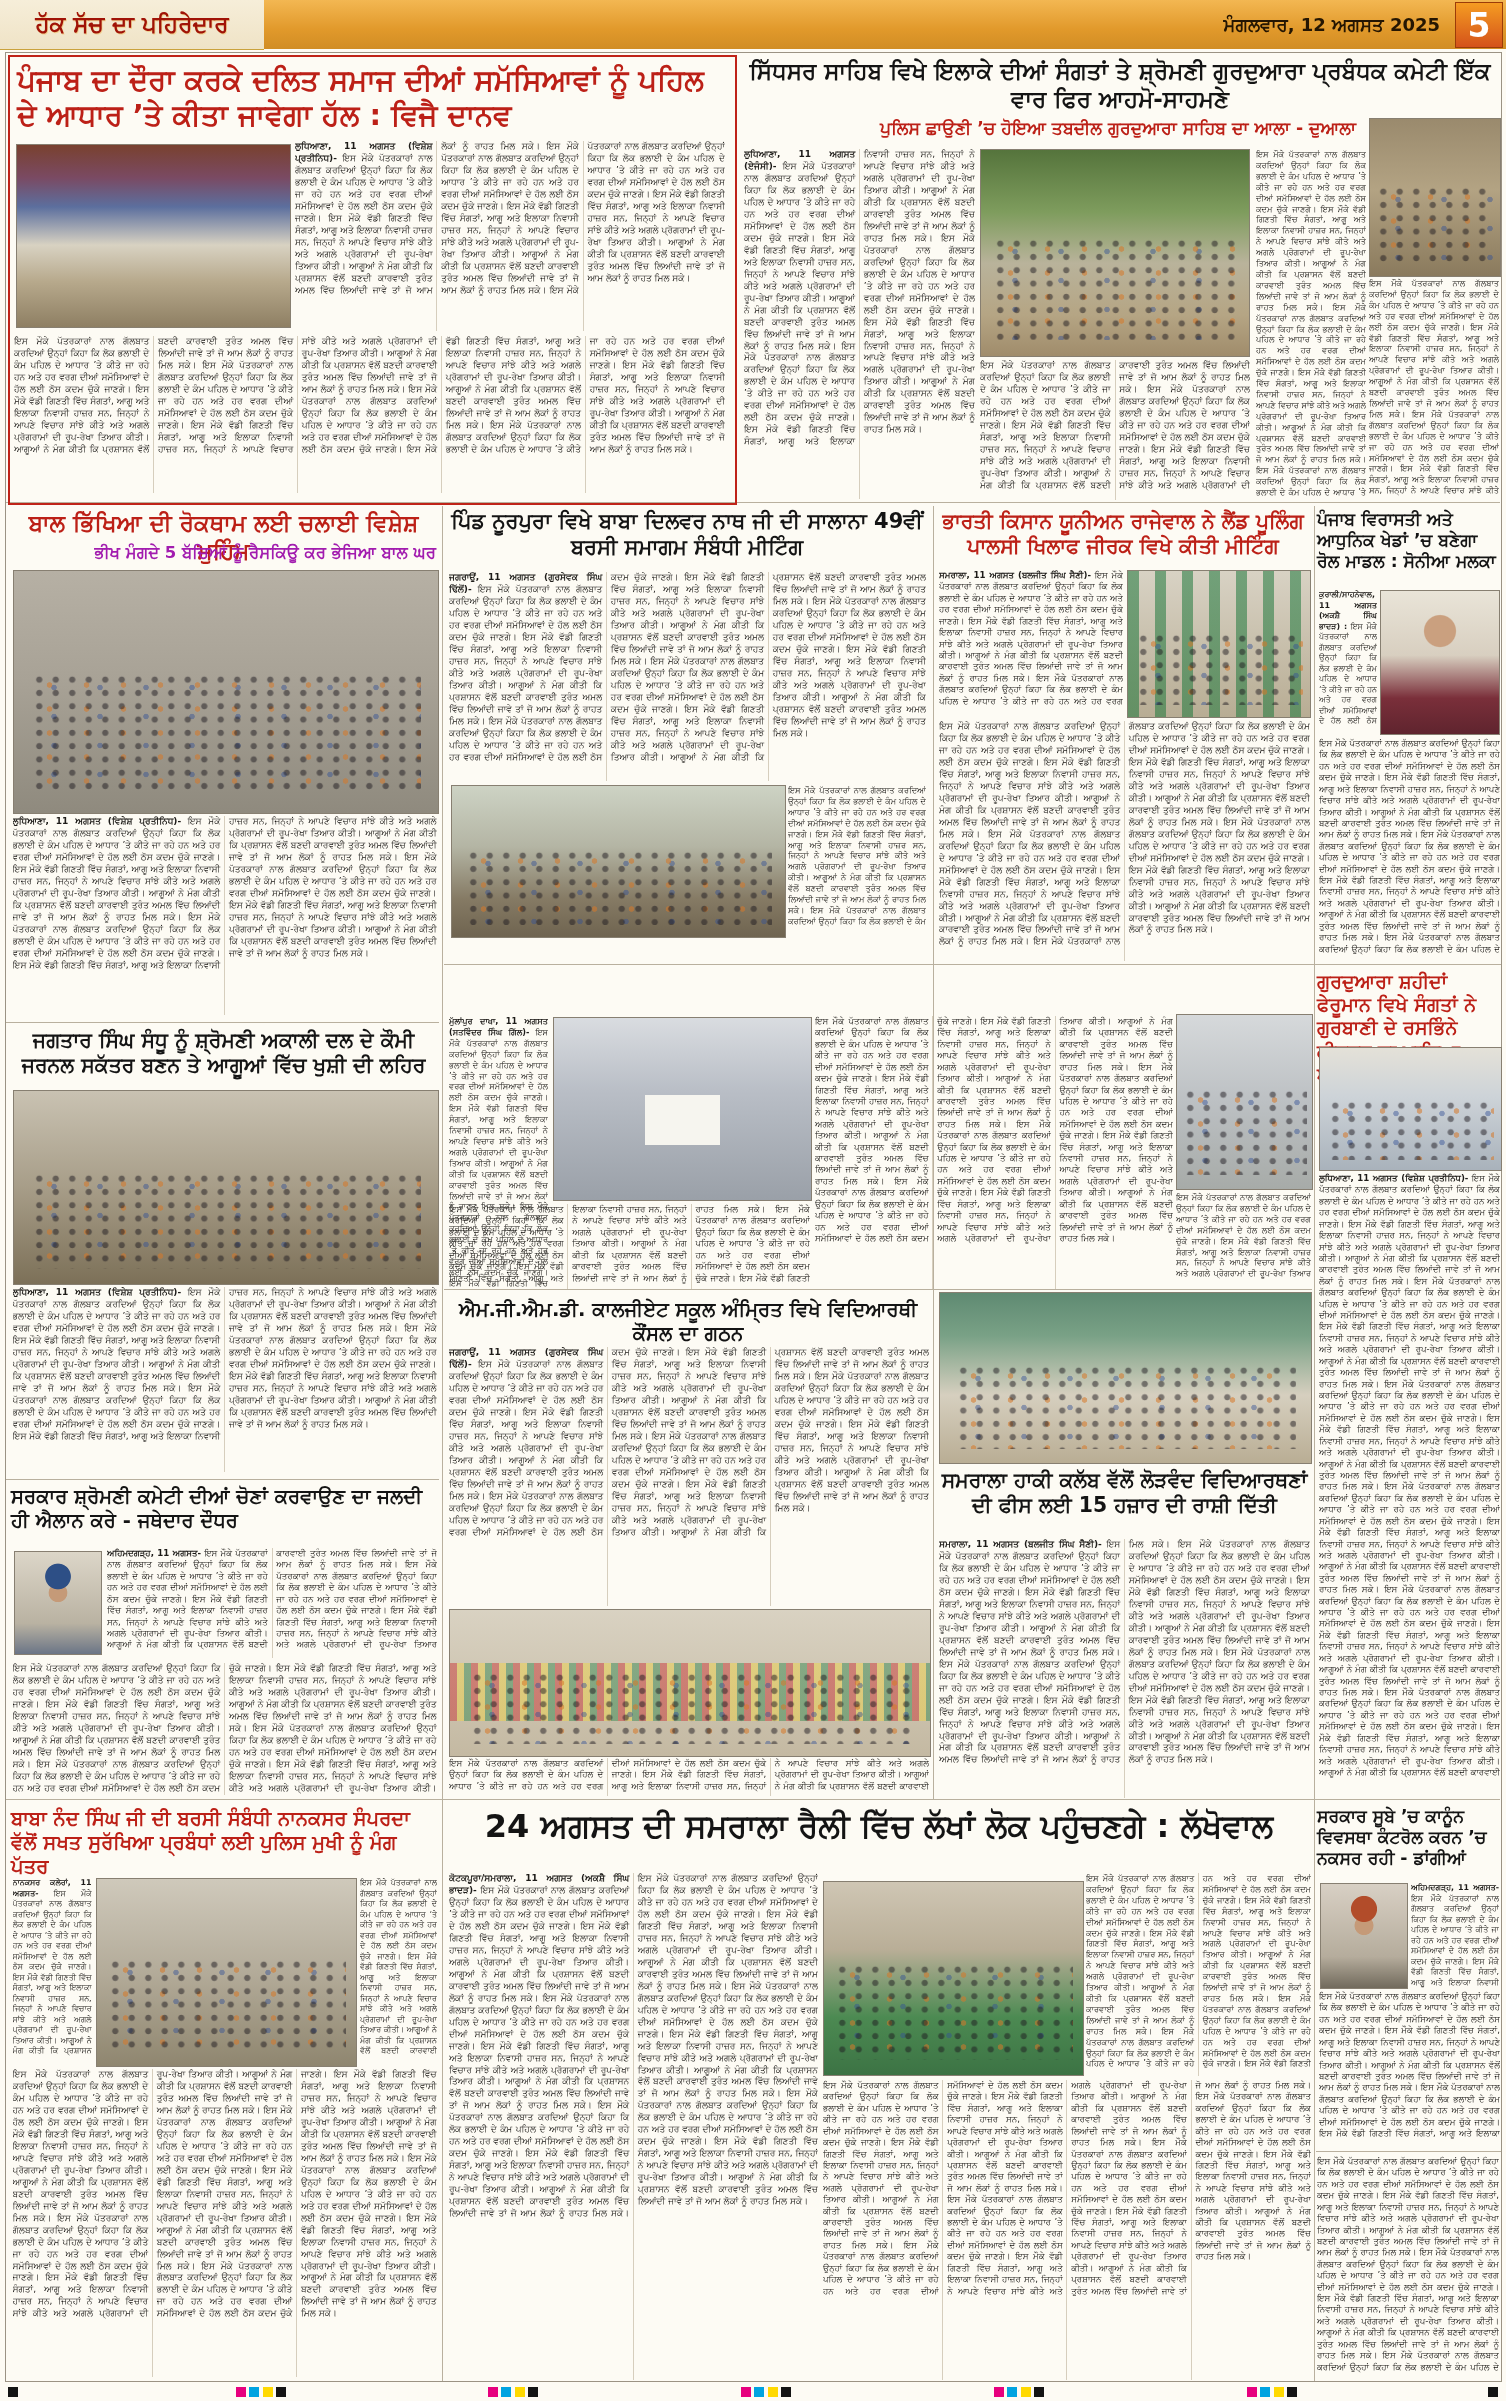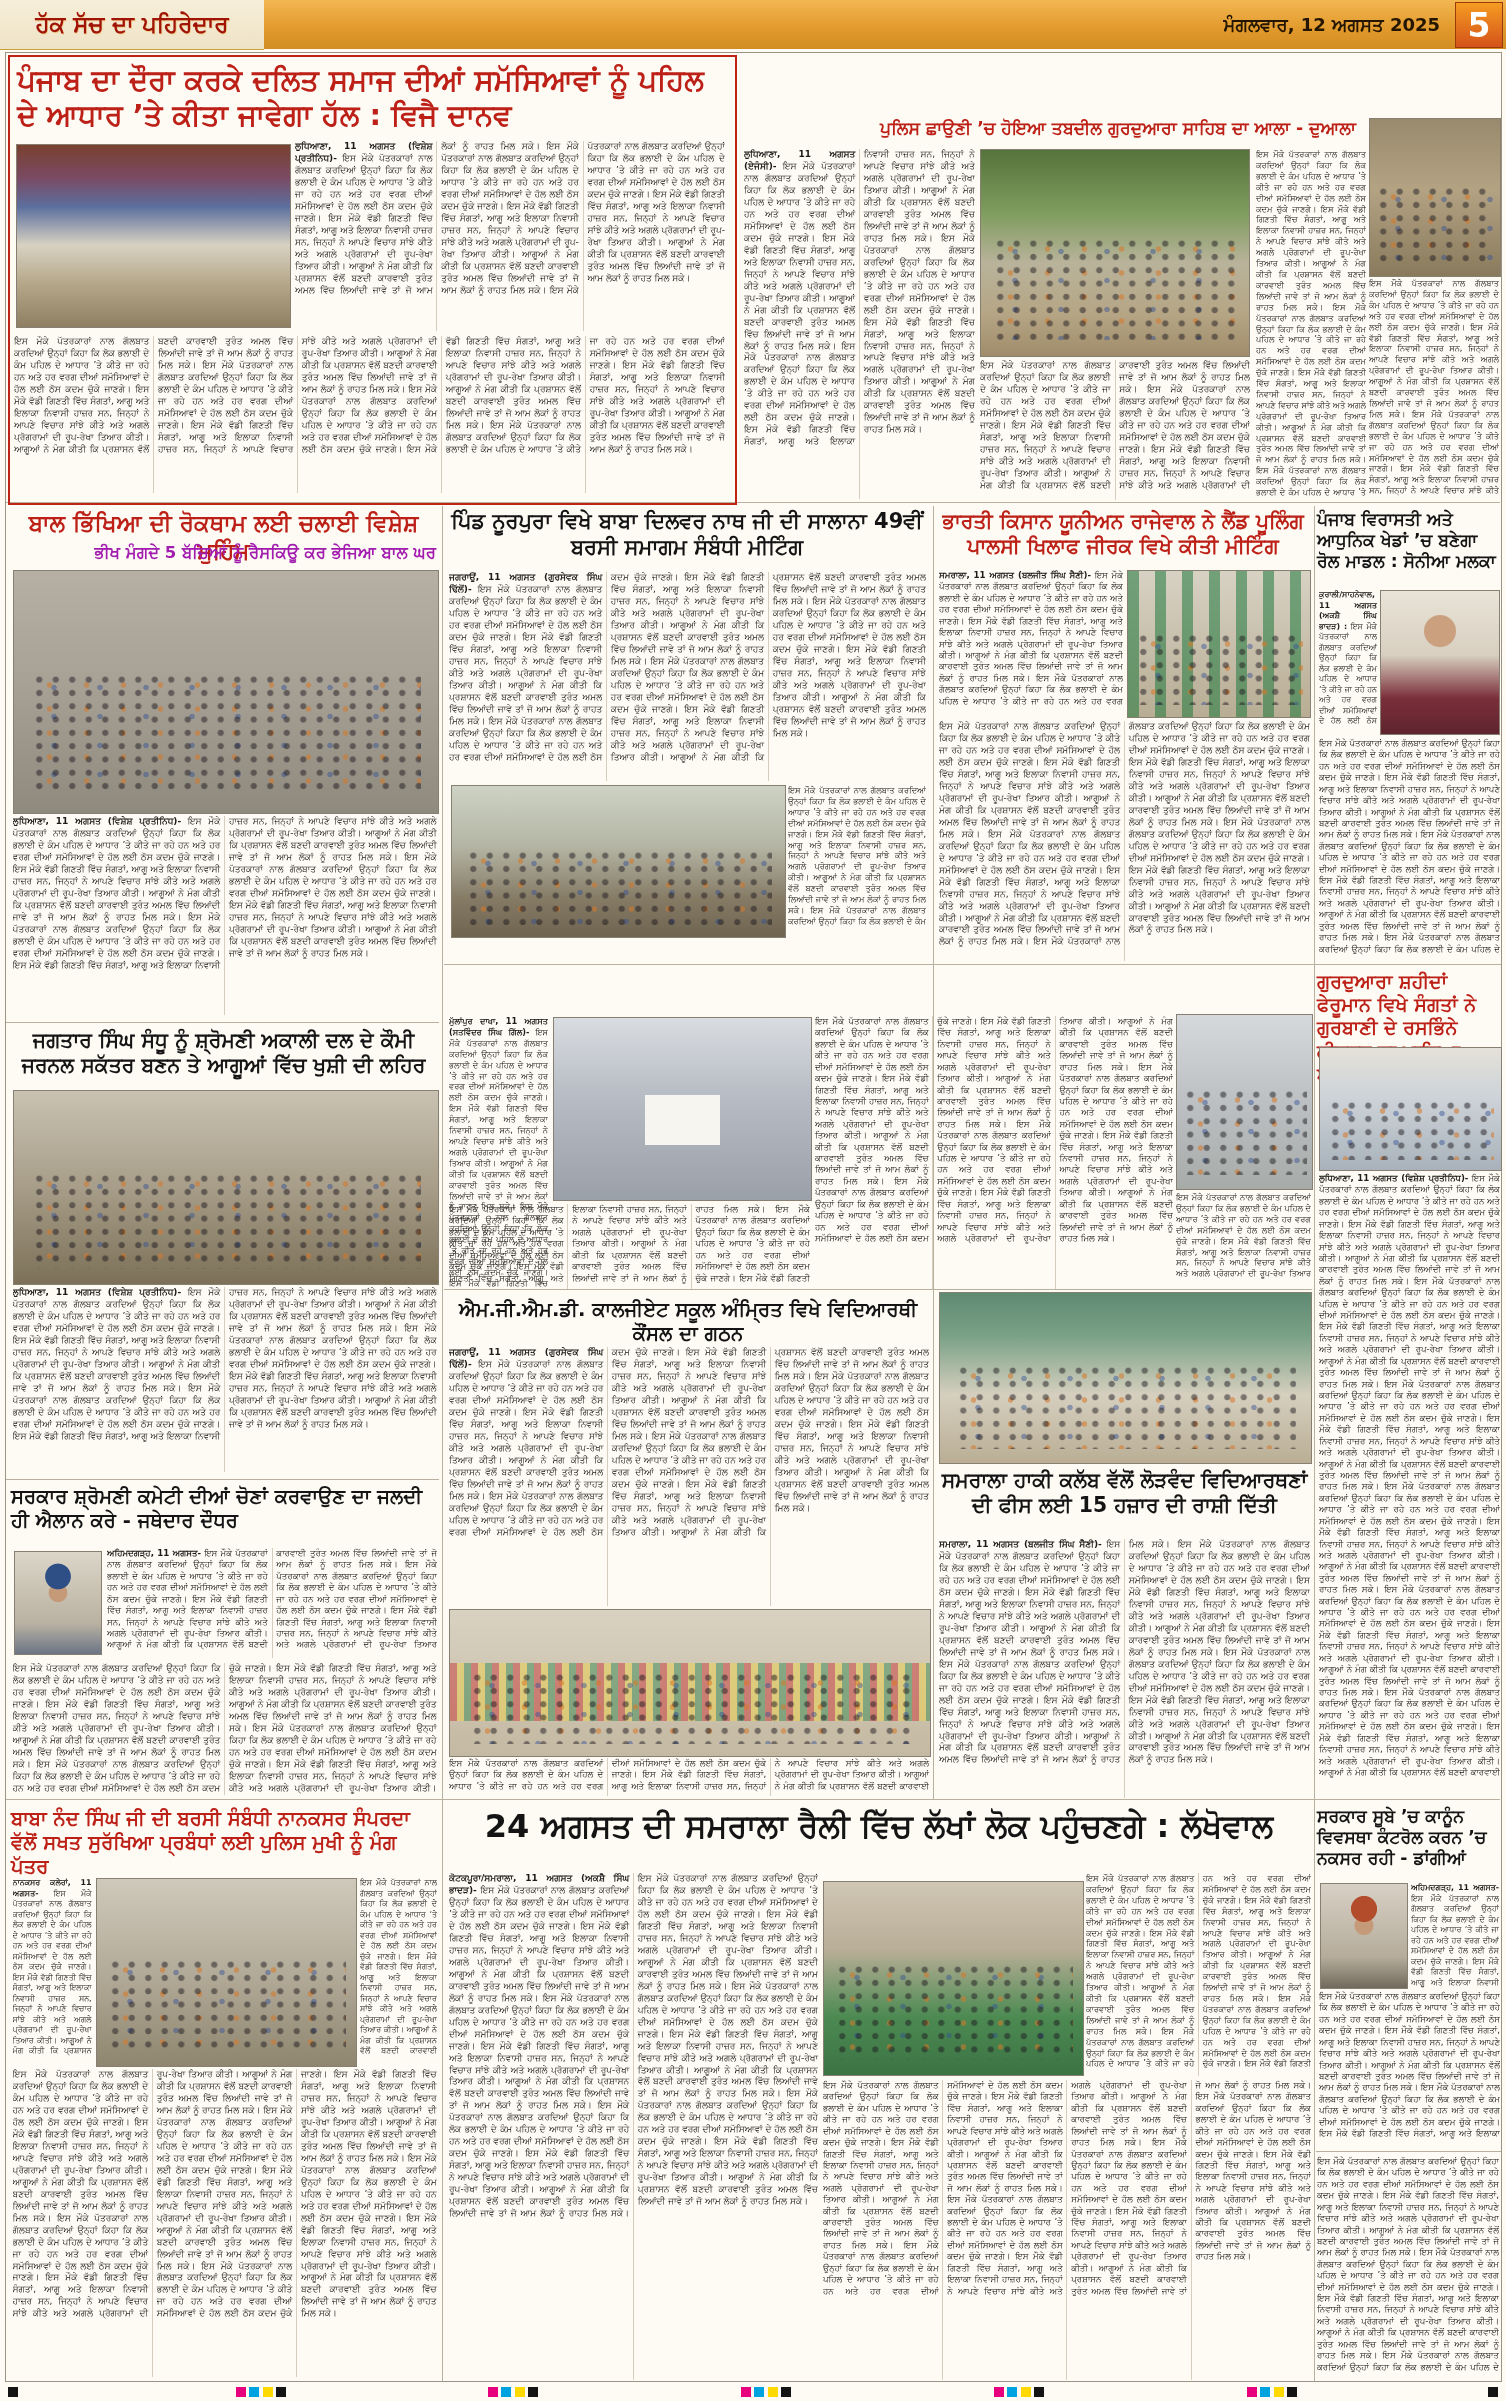--- a/index.html
+++ b/index.html
@@ -90,20 +90,21 @@
   <h2 class="hl red" style="left:17.3px;top:63px;width:707px;font-size:29px;">ਪੰਜਾਬ ਦਾ ਦੌਰਾ ਕਰਕੇ ਦਲਿਤ ਸਮਾਜ ਦੀਆਂ ਸਮੱਸਿਆਵਾਂ ਨੂੰ ਪਹਿਲ ਦੇ ਆਧਾਰ ’ਤੇ ਕੀਤਾ ਜਾਵੇਗਾ ਹੱਲ : ਵਿਜੈ ਦਾਨਵ</h2>
   <div class="ph ph-press" style="left:15.7px;top:144px;width:273px;height:182px;"></div>
   <div class="body-text" style="left:295px;top:141px;width:430px;height:190px;column-count:3;">
     <span class="dateline">ਲੁਧਿਆਣਾ, 11 ਅਗਸਤ (ਵਿਸ਼ੇਸ਼ ਪ੍ਰਤੀਨਿਧ)-</span>
     <span>ਇਸ ਮੌਕੇ ਪੱਤਰਕਾਰਾਂ ਨਾਲ ਗੱਲਬਾਤ ਕਰਦਿਆਂ ਉਨ੍ਹਾਂ ਕਿਹਾ ਕਿ ਲੋਕ ਭਲਾਈ ਦੇ ਕੰਮ ਪਹਿਲ ਦੇ ਆਧਾਰ ’ਤੇ ਕੀਤੇ ਜਾ ਰਹੇ ਹਨ ਅਤੇ ਹਰ ਵਰਗ ਦੀਆਂ ਸਮੱਸਿਆਵਾਂ ਦੇ ਹੱਲ ਲਈ ਠੋਸ ਕਦਮ ਚੁੱਕੇ ਜਾਣਗੇ। ਇਸ ਮੌਕੇ ਵੱਡੀ ਗਿਣਤੀ ਵਿੱਚ ਸੰਗਤਾਂ, ਆਗੂ ਅਤੇ ਇਲਾਕਾ ਨਿਵਾਸੀ ਹਾਜ਼ਰ ਸਨ, ਜਿਨ੍ਹਾਂ ਨੇ ਆਪਣੇ ਵਿਚਾਰ ਸਾਂਝੇ ਕੀਤੇ ਅਤੇ ਅਗਲੇ ਪ੍ਰੋਗਰਾਮਾਂ ਦੀ ਰੂਪ-ਰੇਖਾ ਤਿਆਰ ਕੀਤੀ। ਆਗੂਆਂ ਨੇ ਮੰਗ ਕੀਤੀ ਕਿ ਪ੍ਰਸ਼ਾਸਨ ਵੱਲੋਂ ਬਣਦੀ ਕਾਰਵਾਈ ਤੁਰੰਤ ਅਮਲ ਵਿੱਚ ਲਿਆਂਦੀ ਜਾਵੇ ਤਾਂ ਜੋ ਆਮ ਲੋਕਾਂ ਨੂੰ ਰਾਹਤ ਮਿਲ ਸਕੇ। ਇਸ ਮੌਕੇ ਪੱਤਰਕਾਰਾਂ ਨਾਲ ਗੱਲਬਾਤ ਕਰਦਿਆਂ ਉਨ੍ਹਾਂ ਕਿਹਾ ਕਿ ਲੋਕ ਭਲਾਈ ਦੇ ਕੰਮ ਪਹਿਲ ਦੇ ਆਧਾਰ ’ਤੇ ਕੀਤੇ ਜਾ ਰਹੇ ਹਨ ਅਤੇ ਹਰ ਵਰਗ ਦੀਆਂ ਸਮੱਸਿਆਵਾਂ ਦੇ ਹੱਲ ਲਈ ਠੋਸ ਕਦਮ ਚੁੱਕੇ ਜਾਣਗੇ। ਇਸ ਮੌਕੇ ਵੱਡੀ ਗਿਣਤੀ ਵਿੱਚ ਸੰਗਤਾਂ, ਆਗੂ ਅਤੇ ਇਲਾਕਾ ਨਿਵਾਸੀ ਹਾਜ਼ਰ ਸਨ, ਜਿਨ੍ਹਾਂ ਨੇ ਆਪਣੇ ਵਿਚਾਰ ਸਾਂਝੇ ਕੀਤੇ ਅਤੇ ਅਗਲੇ ਪ੍ਰੋਗਰਾਮਾਂ ਦੀ ਰੂਪ-ਰੇਖਾ ਤਿਆਰ ਕੀਤੀ। ਆਗੂਆਂ ਨੇ ਮੰਗ ਕੀਤੀ ਕਿ ਪ੍ਰਸ਼ਾਸਨ ਵੱਲੋਂ ਬਣਦੀ ਕਾਰਵਾਈ ਤੁਰੰਤ ਅਮਲ ਵਿੱਚ ਲਿਆਂਦੀ ਜਾਵੇ ਤਾਂ ਜੋ ਆਮ ਲੋਕਾਂ ਨੂੰ ਰਾਹਤ ਮਿਲ ਸਕੇ। ਇਸ ਮੌਕੇ ਪੱਤਰਕਾਰਾਂ ਨਾਲ ਗੱਲਬਾਤ ਕਰਦਿਆਂ ਉਨ੍ਹਾਂ ਕਿਹਾ ਕਿ ਲੋਕ ਭਲਾਈ ਦੇ ਕੰਮ ਪਹਿਲ ਦੇ ਆਧਾਰ ’ਤੇ ਕੀਤੇ ਜਾ ਰਹੇ ਹਨ ਅਤੇ ਹਰ ਵਰਗ ਦੀਆਂ ਸਮੱਸਿਆਵਾਂ ਦੇ ਹੱਲ ਲਈ ਠੋਸ ਕਦਮ ਚੁੱਕੇ ਜਾਣਗੇ। ਇਸ ਮੌਕੇ ਵੱਡੀ ਗਿਣਤੀ ਵਿੱਚ ਸੰਗਤਾਂ, ਆਗੂ ਅਤੇ ਇਲਾਕਾ ਨਿਵਾਸੀ ਹਾਜ਼ਰ ਸਨ, ਜਿਨ੍ਹਾਂ ਨੇ ਆਪਣੇ ਵਿਚਾਰ ਸਾਂਝੇ ਕੀਤੇ ਅਤੇ ਅਗਲੇ ਪ੍ਰੋਗਰਾਮਾਂ ਦੀ ਰੂਪ-ਰੇਖਾ ਤਿਆਰ ਕੀਤੀ। ਆਗੂਆਂ ਨੇ ਮੰਗ ਕੀਤੀ ਕਿ ਪ੍ਰਸ਼ਾਸਨ ਵੱਲੋਂ ਬਣਦੀ ਕਾਰਵਾਈ ਤੁਰੰਤ ਅਮਲ ਵਿੱਚ ਲਿਆਂਦੀ ਜਾਵੇ ਤਾਂ ਜੋ ਆਮ ਲੋਕਾਂ ਨੂੰ ਰਾਹਤ ਮਿਲ ਸਕੇ।</span>
   </div>
   <div class="body-text" style="left:14px;top:336px;width:711px;height:157px;column-count:5;">
     <span>ਇਸ ਮੌਕੇ ਪੱਤਰਕਾਰਾਂ ਨਾਲ ਗੱਲਬਾਤ ਕਰਦਿਆਂ ਉਨ੍ਹਾਂ ਕਿਹਾ ਕਿ ਲੋਕ ਭਲਾਈ ਦੇ ਕੰਮ ਪਹਿਲ ਦੇ ਆਧਾਰ ’ਤੇ ਕੀਤੇ ਜਾ ਰਹੇ ਹਨ ਅਤੇ ਹਰ ਵਰਗ ਦੀਆਂ ਸਮੱਸਿਆਵਾਂ ਦੇ ਹੱਲ ਲਈ ਠੋਸ ਕਦਮ ਚੁੱਕੇ ਜਾਣਗੇ। ਇਸ ਮੌਕੇ ਵੱਡੀ ਗਿਣਤੀ ਵਿੱਚ ਸੰਗਤਾਂ, ਆਗੂ ਅਤੇ ਇਲਾਕਾ ਨਿਵਾਸੀ ਹਾਜ਼ਰ ਸਨ, ਜਿਨ੍ਹਾਂ ਨੇ ਆਪਣੇ ਵਿਚਾਰ ਸਾਂਝੇ ਕੀਤੇ ਅਤੇ ਅਗਲੇ ਪ੍ਰੋਗਰਾਮਾਂ ਦੀ ਰੂਪ-ਰੇਖਾ ਤਿਆਰ ਕੀਤੀ। ਆਗੂਆਂ ਨੇ ਮੰਗ ਕੀਤੀ ਕਿ ਪ੍ਰਸ਼ਾਸਨ ਵੱਲੋਂ ਬਣਦੀ ਕਾਰਵਾਈ ਤੁਰੰਤ ਅਮਲ ਵਿੱਚ ਲਿਆਂਦੀ ਜਾਵੇ ਤਾਂ ਜੋ ਆਮ ਲੋਕਾਂ ਨੂੰ ਰਾਹਤ ਮਿਲ ਸਕੇ। ਇਸ ਮੌਕੇ ਪੱਤਰਕਾਰਾਂ ਨਾਲ ਗੱਲਬਾਤ ਕਰਦਿਆਂ ਉਨ੍ਹਾਂ ਕਿਹਾ ਕਿ ਲੋਕ ਭਲਾਈ ਦੇ ਕੰਮ ਪਹਿਲ ਦੇ ਆਧਾਰ ’ਤੇ ਕੀਤੇ ਜਾ ਰਹੇ ਹਨ ਅਤੇ ਹਰ ਵਰਗ ਦੀਆਂ ਸਮੱਸਿਆਵਾਂ ਦੇ ਹੱਲ ਲਈ ਠੋਸ ਕਦਮ ਚੁੱਕੇ ਜਾਣਗੇ। ਇਸ ਮੌਕੇ ਵੱਡੀ ਗਿਣਤੀ ਵਿੱਚ ਸੰਗਤਾਂ, ਆਗੂ ਅਤੇ ਇਲਾਕਾ ਨਿਵਾਸੀ ਹਾਜ਼ਰ ਸਨ, ਜਿਨ੍ਹਾਂ ਨੇ ਆਪਣੇ ਵਿਚਾਰ ਸਾਂਝੇ ਕੀਤੇ ਅਤੇ ਅਗਲੇ ਪ੍ਰੋਗਰਾਮਾਂ ਦੀ ਰੂਪ-ਰੇਖਾ ਤਿਆਰ ਕੀਤੀ। ਆਗੂਆਂ ਨੇ ਮੰਗ ਕੀਤੀ ਕਿ ਪ੍ਰਸ਼ਾਸਨ ਵੱਲੋਂ ਬਣਦੀ ਕਾਰਵਾਈ ਤੁਰੰਤ ਅਮਲ ਵਿੱਚ ਲਿਆਂਦੀ ਜਾਵੇ ਤਾਂ ਜੋ ਆਮ ਲੋਕਾਂ ਨੂੰ ਰਾਹਤ ਮਿਲ ਸਕੇ। ਇਸ ਮੌਕੇ ਪੱਤਰਕਾਰਾਂ ਨਾਲ ਗੱਲਬਾਤ ਕਰਦਿਆਂ ਉਨ੍ਹਾਂ ਕਿਹਾ ਕਿ ਲੋਕ ਭਲਾਈ ਦੇ ਕੰਮ ਪਹਿਲ ਦੇ ਆਧਾਰ ’ਤੇ ਕੀਤੇ ਜਾ ਰਹੇ ਹਨ ਅਤੇ ਹਰ ਵਰਗ ਦੀਆਂ ਸਮੱਸਿਆਵਾਂ ਦੇ ਹੱਲ ਲਈ ਠੋਸ ਕਦਮ ਚੁੱਕੇ ਜਾਣਗੇ। ਇਸ ਮੌਕੇ ਵੱਡੀ ਗਿਣਤੀ ਵਿੱਚ ਸੰਗਤਾਂ, ਆਗੂ ਅਤੇ ਇਲਾਕਾ ਨਿਵਾਸੀ ਹਾਜ਼ਰ ਸਨ, ਜਿਨ੍ਹਾਂ ਨੇ ਆਪਣੇ ਵਿਚਾਰ ਸਾਂਝੇ ਕੀਤੇ ਅਤੇ ਅਗਲੇ ਪ੍ਰੋਗਰਾਮਾਂ ਦੀ ਰੂਪ-ਰੇਖਾ ਤਿਆਰ ਕੀਤੀ। ਆਗੂਆਂ ਨੇ ਮੰਗ ਕੀਤੀ ਕਿ ਪ੍ਰਸ਼ਾਸਨ ਵੱਲੋਂ ਬਣਦੀ ਕਾਰਵਾਈ ਤੁਰੰਤ ਅਮਲ ਵਿੱਚ ਲਿਆਂਦੀ ਜਾਵੇ ਤਾਂ ਜੋ ਆਮ ਲੋਕਾਂ ਨੂੰ ਰਾਹਤ ਮਿਲ ਸਕੇ। ਇਸ ਮੌਕੇ ਪੱਤਰਕਾਰਾਂ ਨਾਲ ਗੱਲਬਾਤ ਕਰਦਿਆਂ ਉਨ੍ਹਾਂ ਕਿਹਾ ਕਿ ਲੋਕ ਭਲਾਈ ਦੇ ਕੰਮ ਪਹਿਲ ਦੇ ਆਧਾਰ ’ਤੇ ਕੀਤੇ ਜਾ ਰਹੇ ਹਨ ਅਤੇ ਹਰ ਵਰਗ ਦੀਆਂ ਸਮੱਸਿਆਵਾਂ ਦੇ ਹੱਲ ਲਈ ਠੋਸ ਕਦਮ ਚੁੱਕੇ ਜਾਣਗੇ। ਇਸ ਮੌਕੇ ਵੱਡੀ ਗਿਣਤੀ ਵਿੱਚ ਸੰਗਤਾਂ, ਆਗੂ ਅਤੇ ਇਲਾਕਾ ਨਿਵਾਸੀ ਹਾਜ਼ਰ ਸਨ, ਜਿਨ੍ਹਾਂ ਨੇ ਆਪਣੇ ਵਿਚਾਰ ਸਾਂਝੇ ਕੀਤੇ ਅਤੇ ਅਗਲੇ ਪ੍ਰੋਗਰਾਮਾਂ ਦੀ ਰੂਪ-ਰੇਖਾ ਤਿਆਰ ਕੀਤੀ। ਆਗੂਆਂ ਨੇ ਮੰਗ ਕੀਤੀ ਕਿ ਪ੍ਰਸ਼ਾਸਨ ਵੱਲੋਂ ਬਣਦੀ ਕਾਰਵਾਈ ਤੁਰੰਤ ਅਮਲ ਵਿੱਚ ਲਿਆਂਦੀ ਜਾਵੇ ਤਾਂ ਜੋ ਆਮ ਲੋਕਾਂ ਨੂੰ ਰਾਹਤ ਮਿਲ ਸਕੇ।</span>
   </div>
 
+  <h2 class="hl ctr" style="left:744px;top:57px;width:752px;font-size:23px;">ਸਿੱਧਸਰ ਸਾਹਿਬ ਵਿਖੇ ਇਲਾਕੇ ਦੀਆਂ ਸੰਗਤਾਂ ਤੇ ਸ਼੍ਰੋਮਣੀ ਗੁਰਦੁਆਰਾ ਪ੍ਰਬੰਧਕ ਕਮੇਟੀ ਇੱਕ ਵਾਰ ਫਿਰ ਆਹਮੋ-ਸਾਹਮਣੇ</h2>
   <p class="sub red" style="left:744px;top:118px;width:612px;font-size:17.3px;">ਪੁਲਿਸ ਛਾਉਣੀ ’ਚ ਹੋਇਆ ਤਬਦੀਲ ਗੁਰਦੁਆਰਾ ਸਾਹਿਬ ਦਾ ਆਲਾ - ਦੁਆਲਾ</p>
   <div class="ph ph-crowd dots" style="left:980px;top:149px;width:268px;height:206px;"></div>
   <div class="ph ph-crowd2 dots" style="left:1369px;top:118px;width:130px;height:157px;"></div>
   <div class="body-text" style="left:744px;top:149px;width:231px;height:350px;column-count:2;">
     <span class="dateline">ਲੁਧਿਆਣਾ, 11 ਅਗਸਤ (ਏਜੰਸੀ)-</span>
     <span>ਇਸ ਮੌਕੇ ਪੱਤਰਕਾਰਾਂ ਨਾਲ ਗੱਲਬਾਤ ਕਰਦਿਆਂ ਉਨ੍ਹਾਂ ਕਿਹਾ ਕਿ ਲੋਕ ਭਲਾਈ ਦੇ ਕੰਮ ਪਹਿਲ ਦੇ ਆਧਾਰ ’ਤੇ ਕੀਤੇ ਜਾ ਰਹੇ ਹਨ ਅਤੇ ਹਰ ਵਰਗ ਦੀਆਂ ਸਮੱਸਿਆਵਾਂ ਦੇ ਹੱਲ ਲਈ ਠੋਸ ਕਦਮ ਚੁੱਕੇ ਜਾਣਗੇ। ਇਸ ਮੌਕੇ ਵੱਡੀ ਗਿਣਤੀ ਵਿੱਚ ਸੰਗਤਾਂ, ਆਗੂ ਅਤੇ ਇਲਾਕਾ ਨਿਵਾਸੀ ਹਾਜ਼ਰ ਸਨ, ਜਿਨ੍ਹਾਂ ਨੇ ਆਪਣੇ ਵਿਚਾਰ ਸਾਂਝੇ ਕੀਤੇ ਅਤੇ ਅਗਲੇ ਪ੍ਰੋਗਰਾਮਾਂ ਦੀ ਰੂਪ-ਰੇਖਾ ਤਿਆਰ ਕੀਤੀ। ਆਗੂਆਂ ਨੇ ਮੰਗ ਕੀਤੀ ਕਿ ਪ੍ਰਸ਼ਾਸਨ ਵੱਲੋਂ ਬਣਦੀ ਕਾਰਵਾਈ ਤੁਰੰਤ ਅਮਲ ਵਿੱਚ ਲਿਆਂਦੀ ਜਾਵੇ ਤਾਂ ਜੋ ਆਮ ਲੋਕਾਂ ਨੂੰ ਰਾਹਤ ਮਿਲ ਸਕੇ। ਇਸ ਮੌਕੇ ਪੱਤਰਕਾਰਾਂ ਨਾਲ ਗੱਲਬਾਤ ਕਰਦਿਆਂ ਉਨ੍ਹਾਂ ਕਿਹਾ ਕਿ ਲੋਕ ਭਲਾਈ ਦੇ ਕੰਮ ਪਹਿਲ ਦੇ ਆਧਾਰ ’ਤੇ ਕੀਤੇ ਜਾ ਰਹੇ ਹਨ ਅਤੇ ਹਰ ਵਰਗ ਦੀਆਂ ਸਮੱਸਿਆਵਾਂ ਦੇ ਹੱਲ ਲਈ ਠੋਸ ਕਦਮ ਚੁੱਕੇ ਜਾਣਗੇ। ਇਸ ਮੌਕੇ ਵੱਡੀ ਗਿਣਤੀ ਵਿੱਚ ਸੰਗਤਾਂ, ਆਗੂ ਅਤੇ ਇਲਾਕਾ ਨਿਵਾਸੀ ਹਾਜ਼ਰ ਸਨ, ਜਿਨ੍ਹਾਂ ਨੇ ਆਪਣੇ ਵਿਚਾਰ ਸਾਂਝੇ ਕੀਤੇ ਅਤੇ ਅਗਲੇ ਪ੍ਰੋਗਰਾਮਾਂ ਦੀ ਰੂਪ-ਰੇਖਾ ਤਿਆਰ ਕੀਤੀ। ਆਗੂਆਂ ਨੇ ਮੰਗ ਕੀਤੀ ਕਿ ਪ੍ਰਸ਼ਾਸਨ ਵੱਲੋਂ ਬਣਦੀ ਕਾਰਵਾਈ ਤੁਰੰਤ ਅਮਲ ਵਿੱਚ ਲਿਆਂਦੀ ਜਾਵੇ ਤਾਂ ਜੋ ਆਮ ਲੋਕਾਂ ਨੂੰ ਰਾਹਤ ਮਿਲ ਸਕੇ। ਇਸ ਮੌਕੇ ਪੱਤਰਕਾਰਾਂ ਨਾਲ ਗੱਲਬਾਤ ਕਰਦਿਆਂ ਉਨ੍ਹਾਂ ਕਿਹਾ ਕਿ ਲੋਕ ਭਲਾਈ ਦੇ ਕੰਮ ਪਹਿਲ ਦੇ ਆਧਾਰ ’ਤੇ ਕੀਤੇ ਜਾ ਰਹੇ ਹਨ ਅਤੇ ਹਰ ਵਰਗ ਦੀਆਂ ਸਮੱਸਿਆਵਾਂ ਦੇ ਹੱਲ ਲਈ ਠੋਸ ਕਦਮ ਚੁੱਕੇ ਜਾਣਗੇ। ਇਸ ਮੌਕੇ ਵੱਡੀ ਗਿਣਤੀ ਵਿੱਚ ਸੰਗਤਾਂ, ਆਗੂ ਅਤੇ ਇਲਾਕਾ ਨਿਵਾਸੀ ਹਾਜ਼ਰ ਸਨ, ਜਿਨ੍ਹਾਂ ਨੇ ਆਪਣੇ ਵਿਚਾਰ ਸਾਂਝੇ ਕੀਤੇ ਅਤੇ ਅਗਲੇ ਪ੍ਰੋਗਰਾਮਾਂ ਦੀ ਰੂਪ-ਰੇਖਾ ਤਿਆਰ ਕੀਤੀ। ਆਗੂਆਂ ਨੇ ਮੰਗ ਕੀਤੀ ਕਿ ਪ੍ਰਸ਼ਾਸਨ ਵੱਲੋਂ ਬਣਦੀ ਕਾਰਵਾਈ ਤੁਰੰਤ ਅਮਲ ਵਿੱਚ ਲਿਆਂਦੀ ਜਾਵੇ ਤਾਂ ਜੋ ਆਮ ਲੋਕਾਂ ਨੂੰ ਰਾਹਤ ਮਿਲ ਸਕੇ।</span>
   </div>
   <div class="body-text" style="left:1256px;top:149px;width:110px;height:350px;column-count:1;font-size:8.2px;">
     <span>ਇਸ ਮੌਕੇ ਪੱਤਰਕਾਰਾਂ ਨਾਲ ਗੱਲਬਾਤ ਕਰਦਿਆਂ ਉਨ੍ਹਾਂ ਕਿਹਾ ਕਿ ਲੋਕ ਭਲਾਈ ਦੇ ਕੰਮ ਪਹਿਲ ਦੇ ਆਧਾਰ ’ਤੇ ਕੀਤੇ ਜਾ ਰਹੇ ਹਨ ਅਤੇ ਹਰ ਵਰਗ ਦੀਆਂ ਸਮੱਸਿਆਵਾਂ ਦੇ ਹੱਲ ਲਈ ਠੋਸ ਕਦਮ ਚੁੱਕੇ ਜਾਣਗੇ। ਇਸ ਮੌਕੇ ਵੱਡੀ ਗਿਣਤੀ ਵਿੱਚ ਸੰਗਤਾਂ, ਆਗੂ ਅਤੇ ਇਲਾਕਾ ਨਿਵਾਸੀ ਹਾਜ਼ਰ ਸਨ, ਜਿਨ੍ਹਾਂ ਨੇ ਆਪਣੇ ਵਿਚਾਰ ਸਾਂਝੇ ਕੀਤੇ ਅਤੇ ਅਗਲੇ ਪ੍ਰੋਗਰਾਮਾਂ ਦੀ ਰੂਪ-ਰੇਖਾ ਤਿਆਰ ਕੀਤੀ। ਆਗੂਆਂ ਨੇ ਮੰਗ ਕੀਤੀ ਕਿ ਪ੍ਰਸ਼ਾਸਨ ਵੱਲੋਂ ਬਣਦੀ ਕਾਰਵਾਈ ਤੁਰੰਤ ਅਮਲ ਵਿੱਚ ਲਿਆਂਦੀ ਜਾਵੇ ਤਾਂ ਜੋ ਆਮ ਲੋਕਾਂ ਨੂੰ ਰਾਹਤ ਮਿਲ ਸਕੇ। ਇਸ ਮੌਕੇ ਪੱਤਰਕਾਰਾਂ ਨਾਲ ਗੱਲਬਾਤ ਕਰਦਿਆਂ ਉਨ੍ਹਾਂ ਕਿਹਾ ਕਿ ਲੋਕ ਭਲਾਈ ਦੇ ਕੰਮ ਪਹਿਲ ਦੇ ਆਧਾਰ ’ਤੇ ਕੀਤੇ ਜਾ ਰਹੇ ਹਨ ਅਤੇ ਹਰ ਵਰਗ ਦੀਆਂ ਸਮੱਸਿਆਵਾਂ ਦੇ ਹੱਲ ਲਈ ਠੋਸ ਕਦਮ ਚੁੱਕੇ ਜਾਣਗੇ। ਇਸ ਮੌਕੇ ਵੱਡੀ ਗਿਣਤੀ ਵਿੱਚ ਸੰਗਤਾਂ, ਆਗੂ ਅਤੇ ਇਲਾਕਾ ਨਿਵਾਸੀ ਹਾਜ਼ਰ ਸਨ, ਜਿਨ੍ਹਾਂ ਨੇ ਆਪਣੇ ਵਿਚਾਰ ਸਾਂਝੇ ਕੀਤੇ ਅਤੇ ਅਗਲੇ ਪ੍ਰੋਗਰਾਮਾਂ ਦੀ ਰੂਪ-ਰੇਖਾ ਤਿਆਰ ਕੀਤੀ। ਆਗੂਆਂ ਨੇ ਮੰਗ ਕੀਤੀ ਕਿ ਪ੍ਰਸ਼ਾਸਨ ਵੱਲੋਂ ਬਣਦੀ ਕਾਰਵਾਈ ਤੁਰੰਤ ਅਮਲ ਵਿੱਚ ਲਿਆਂਦੀ ਜਾਵੇ ਤਾਂ ਜੋ ਆਮ ਲੋਕਾਂ ਨੂੰ ਰਾਹਤ ਮਿਲ ਸਕੇ। ਇਸ ਮੌਕੇ ਪੱਤਰਕਾਰਾਂ ਨਾਲ ਗੱਲਬਾਤ ਕਰਦਿਆਂ ਉਨ੍ਹਾਂ ਕਿਹਾ ਕਿ ਲੋਕ ਭਲਾਈ ਦੇ ਕੰਮ ਪਹਿਲ ਦੇ ਆਧਾਰ ’ਤੇ ਕੀਤੇ ਜਾ ਰਹੇ ਹਨ ਅਤੇ ਹਰ ਵਰਗ ਦੀਆਂ ਸਮੱਸਿਆਵਾਂ ਦੇ ਹੱਲ ਲਈ ਠੋਸ ਕਦਮ ਚੁੱਕੇ ਜਾਣਗੇ। ਇਸ ਮੌਕੇ ਵੱਡੀ ਗਿਣਤੀ ਵਿੱਚ ਸੰਗਤਾਂ, ਆਗੂ ਅਤੇ ਇਲਾਕਾ ਨਿਵਾਸੀ ਹਾਜ਼ਰ ਸਨ, ਜਿਨ੍ਹਾਂ ਨੇ ਆਪਣੇ ਵਿਚਾਰ ਸਾਂਝੇ ਕੀਤੇ ਅਤੇ ਅਗਲੇ ਪ੍ਰੋਗਰਾਮਾਂ ਦੀ ਰੂਪ-ਰੇਖਾ ਤਿਆਰ ਕੀਤੀ। ਆਗੂਆਂ ਨੇ ਮੰਗ ਕੀਤੀ ਕਿ ਪ੍ਰਸ਼ਾਸਨ ਵੱਲੋਂ ਬਣਦੀ ਕਾਰਵਾਈ ਤੁਰੰਤ ਅਮਲ ਵਿੱਚ ਲਿਆਂਦੀ ਜਾਵੇ ਤਾਂ ਜੋ ਆਮ ਲੋਕਾਂ ਨੂੰ ਰਾਹਤ ਮਿਲ ਸਕੇ।</span>
   </div>

